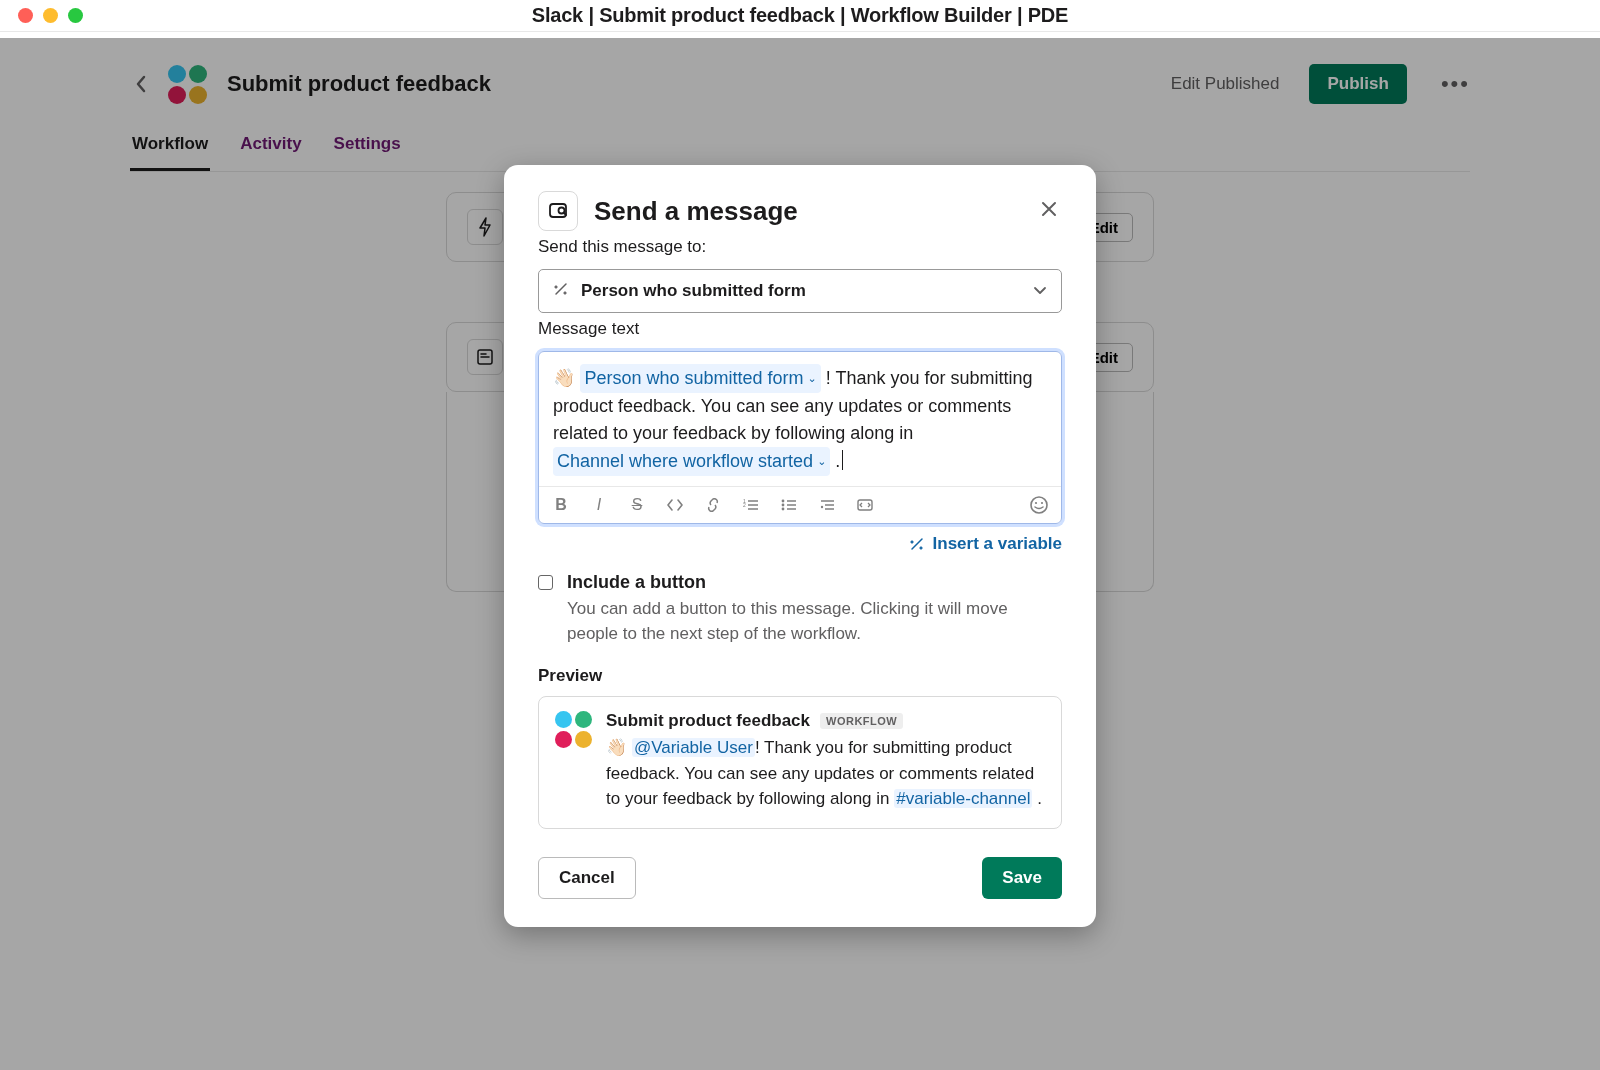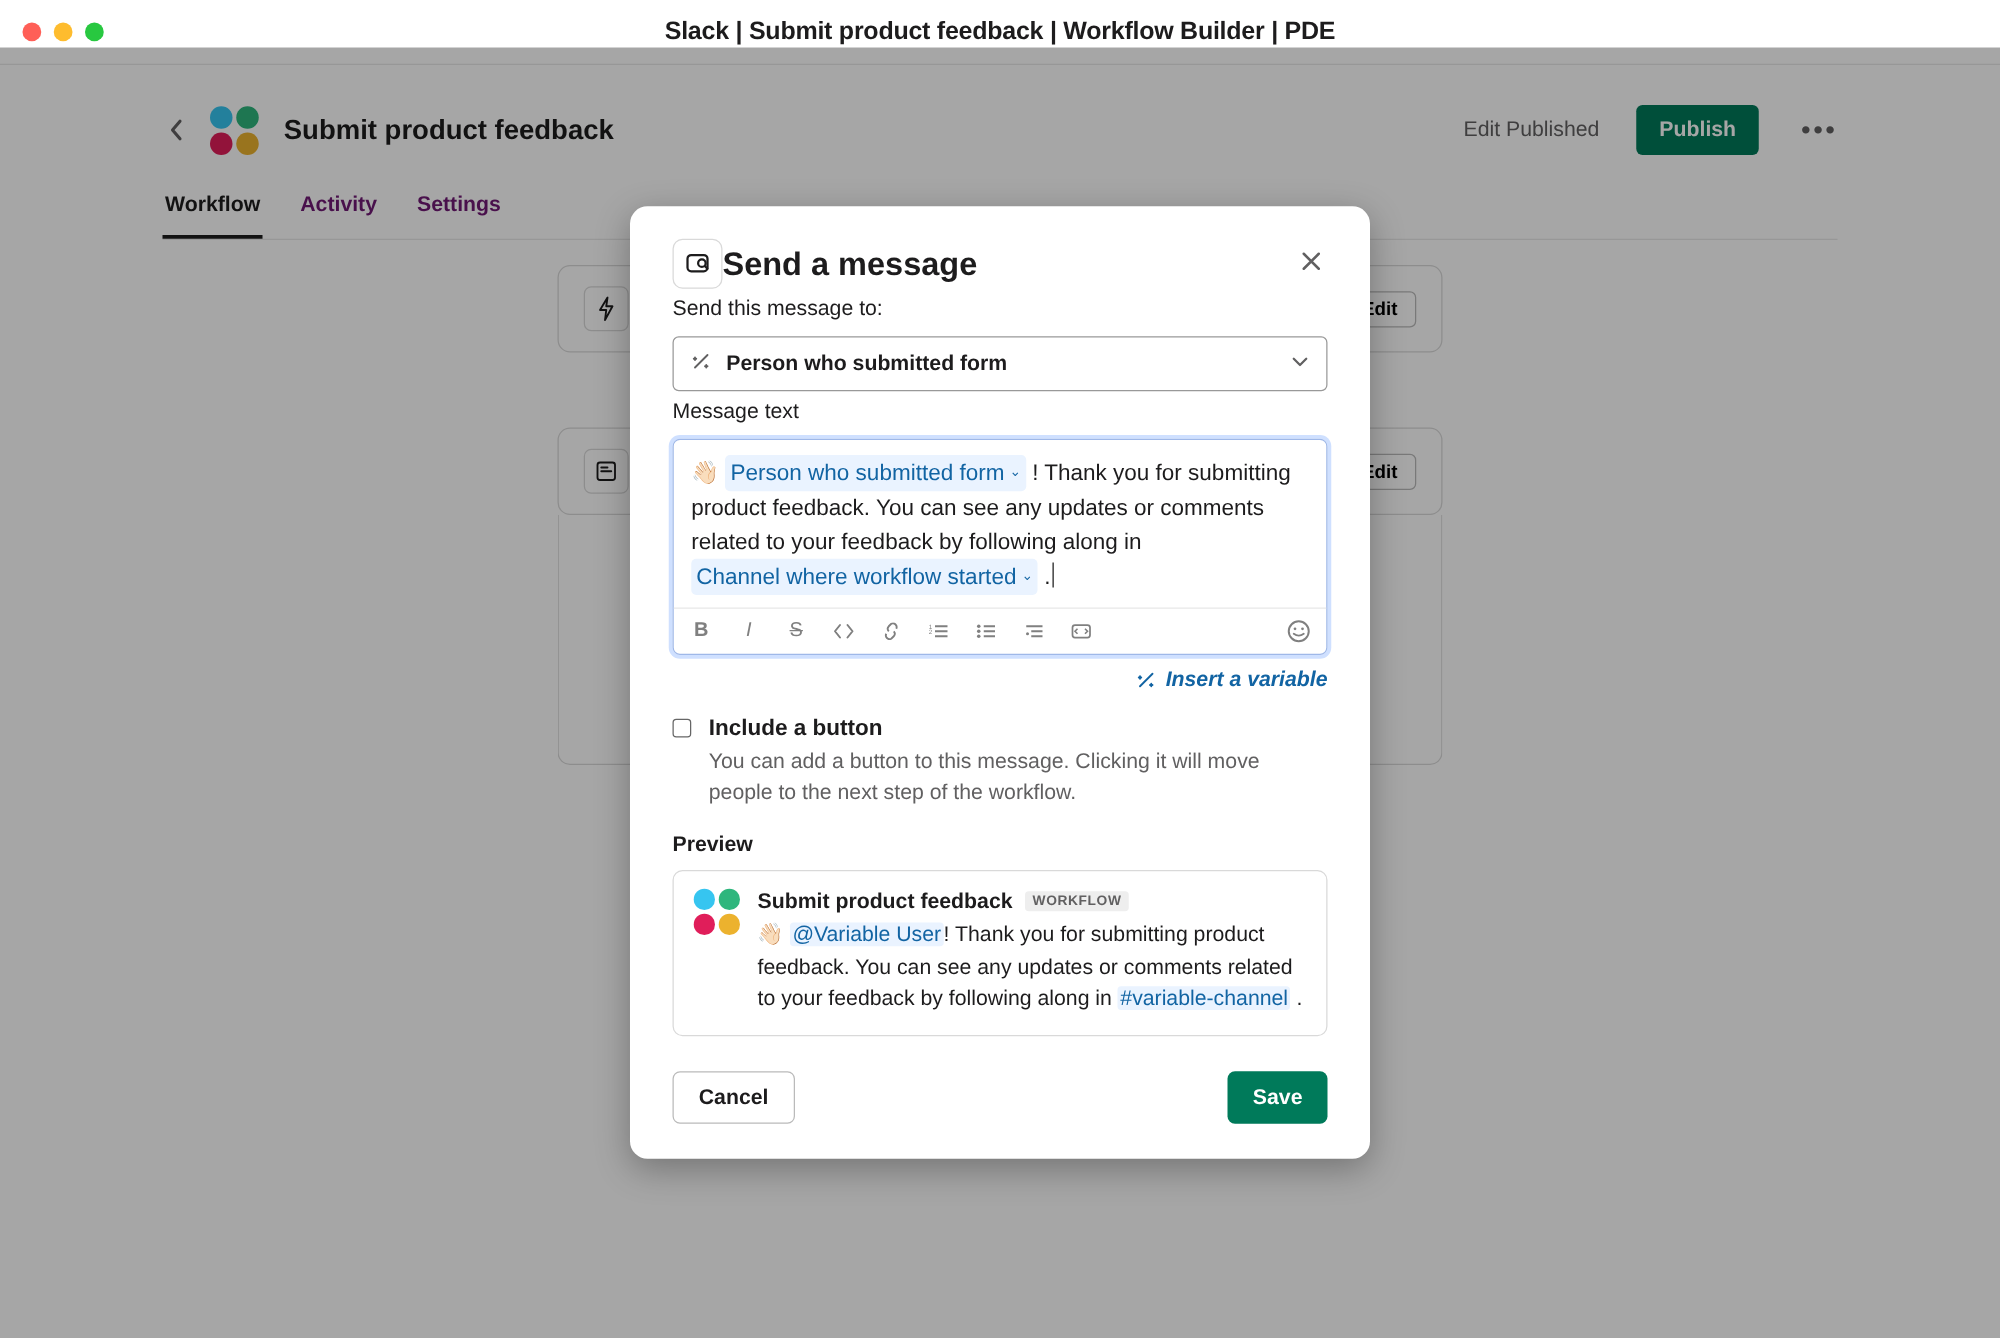--- a/index.html
+++ b/index.html
@@ -7,21 +7,21 @@
     font-family: -apple-system, BlinkMacSystemFont, "Segoe UI", Helvetica, Arial, sans-serif;
     background: #fff;
     color: #1d1c1d;
     width: 1600px;
     height: 1070px;
     overflow: hidden;
     position: relative;
   }
   
   .titlebar {
-    height: 52px;
+    height: 32px;
     background: #fff;
     border-bottom: 1px solid #e8e8e8;
     display: flex;
     align-items: center;
     padding: 0 18px;
     position: relative;
   }
   .traffic-lights { display: flex; gap: 10px; }
   .tl { width: 15px; height: 15px; border-radius: 50%; }
   .tl.red { background: #ff5f57; }
@@ -64,21 +64,21 @@
 
   
   .overlay {
     position:absolute; inset:38px 0 0 0; background:rgba(0,0,0,0.35);
   }
   .modal {
     position:absolute; top:165px; left:50%; transform:translateX(-50%);
     width: 592px; background:#fff; border-radius:14px; padding: 26px 34px 28px;
     box-shadow: 0 8px 28px rgba(0,0,0,0.3);
   }
-  .modal-head { display:flex; align-items:center; }
+  .modal-head { display:flex; align-items:center; gap:16px; }
   .search-square {
     width:40px; height:40px; border:1px solid #d9d9d9; border-radius:8px;
     display:flex; align-items:center; justify-content:center; color:#1d1c1d;
   }
   .modal-title { font-size:26px; font-weight:800; }
   .modal-close { margin-left:auto; color:#616061; cursor:pointer; padding:4px; }
   .field-label { font-size:17px; font-weight:400; margin-top: 6px; }
   .select {
     margin-top:12px; border:1px solid #999; border-radius:5px; height:44px;
     display:flex; align-items:center; padding:0 14px; gap:12px; cursor:pointer;
@@ -101,21 +101,21 @@
   .var-chip .vchev { font-size:11px; color:#1264a3; }
   .cursor-bar { display:inline-block; width:1px; height:20px; background:#1d1c1d; vertical-align:-3px; margin-left:2px; }
   .editor-toolbar {
     border-top:1px solid #e8e8e8; padding:8px 12px; display:flex; align-items:center; gap:18px; color:#808080;
   }
   .tb-btn { width:20px; height:20px; display:flex; align-items:center; justify-content:center; cursor:pointer; }
   .tb-right { margin-left:auto; }
 
   .insert-var {
     margin-top:10px; color:#1264a3; font-size:17px; font-weight:600;
-    display:flex; justify-content:flex-end; align-items:center; gap:8px; cursor:pointer;font-style:italic;
+    display:flex; justify-content:flex-end; align-items:center; gap:8px; cursor:pointer;
   }
 
   .include-row { display:flex; gap:14px; margin-top:18px; align-items:flex-start; }
   .chk { width:15px; height:15px; border:1.5px solid #666; border-radius:3px; margin-top:3px; background:#fff; cursor:pointer; flex:none; }
   .include-title { font-size:18px; font-weight:700; }
   .include-desc { font-size:17px; color:#616061; margin-top:4px; line-height:1.45; }
 
   .preview-label { font-size:17px; font-weight:700; margin-top:20px; }
   .preview-box {
     margin-top:10px; border:1px solid #d9d9d9; border-radius:8px; padding:14px 16px 16px;

